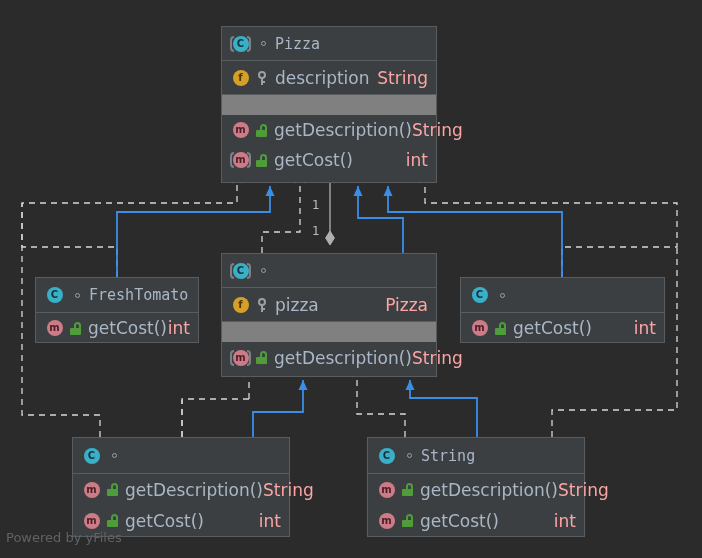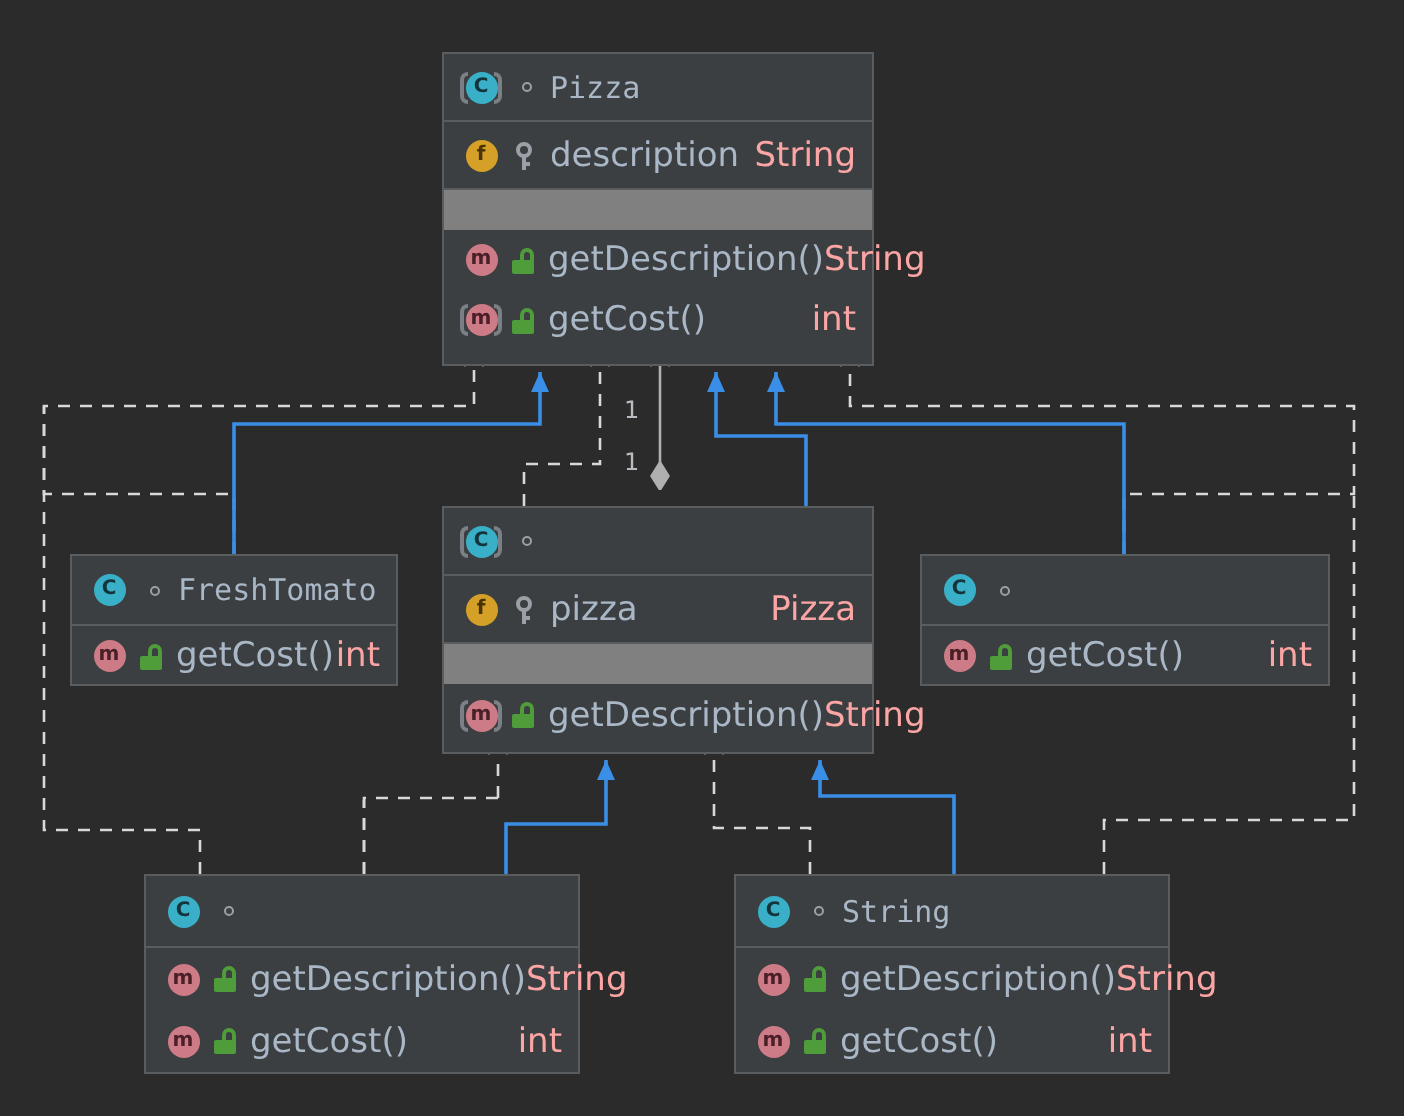--- a/index.html
+++ b/index.html
@@ -301,14 +301,15 @@
         </span>
       <span class="lock pub">
           <span class="shk"></span>
           <span class="body"></span>
         </span>
       <span class="mname">getCost()</span>
       <span class="mtype">int</span>
     </div>
   </div>
 
+  <div class="watermark">Powered by yFiles</div>
 
 </div>
 
 </body></html>

